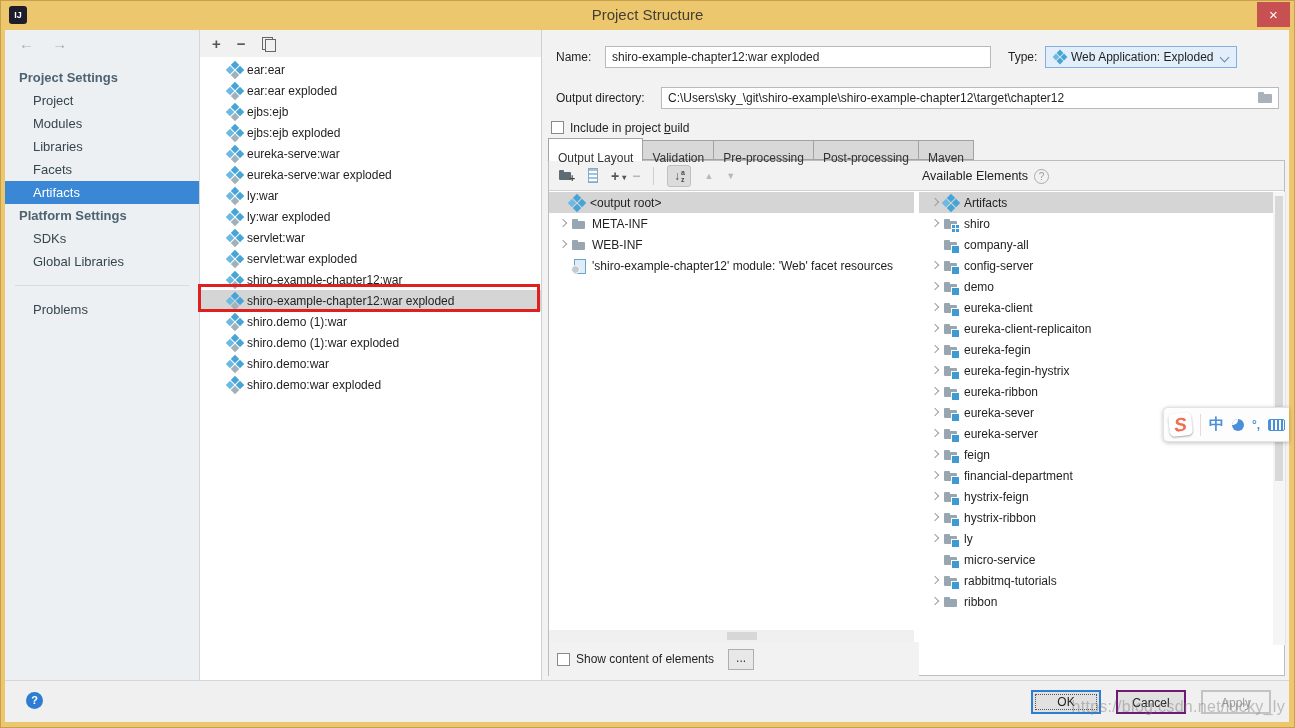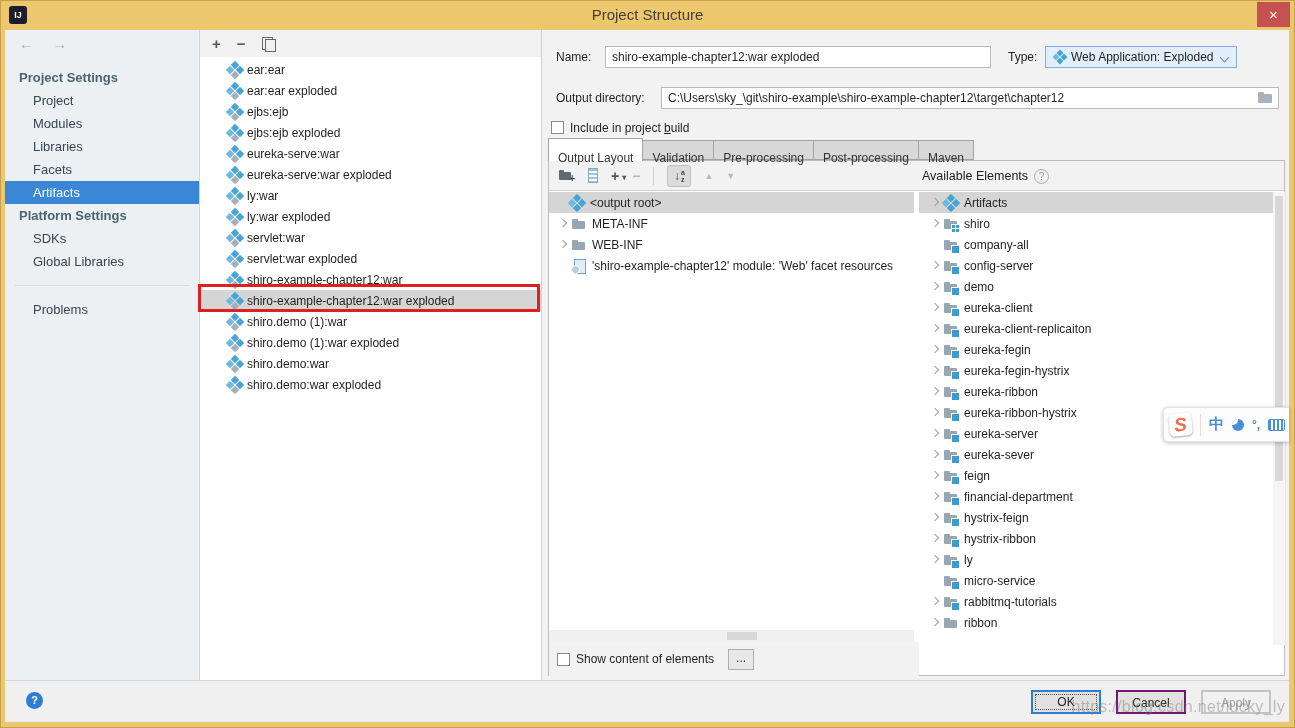--- a/index.html
+++ b/index.html
@@ -479,35 +479,28 @@
               <span class="ic-folder ic-module">
                 <i></i>
               </span>
               <span class="lbl">eureka-ribbon</span>
             </div>
             <div class="trow" style="padding-left: 8px;">
               <span class="chev on"></span>
               <span class="ic-folder ic-module">
                 <i></i>
               </span>
-              <span class="lbl">eureka-ribbon-hystrix</span>
+              <span class="lbl">eureka-sever</span>
             </div>
             <div class="trow" style="padding-left: 8px;">
               <span class="chev on"></span>
               <span class="ic-folder ic-module">
                 <i></i>
               </span>
               <span class="lbl">eureka-server</span>
-            </div>
-            <div class="trow" style="padding-left: 8px;">
-              <span class="chev on"></span>
-              <span class="ic-folder ic-module">
-                <i></i>
-              </span>
-              <span class="lbl">eureka-sever</span>
             </div>
             <div class="trow" style="padding-left: 8px;">
               <span class="chev on"></span>
               <span class="ic-folder ic-module">
                 <i></i>
               </span>
               <span class="lbl">feign</span>
             </div>
             <div class="trow" style="padding-left: 8px;">
               <span class="chev on"></span>

